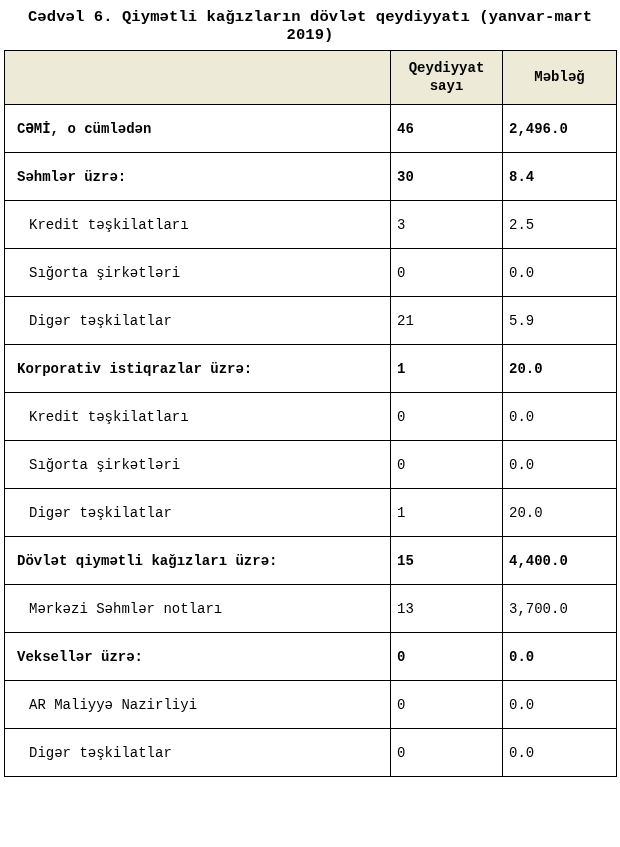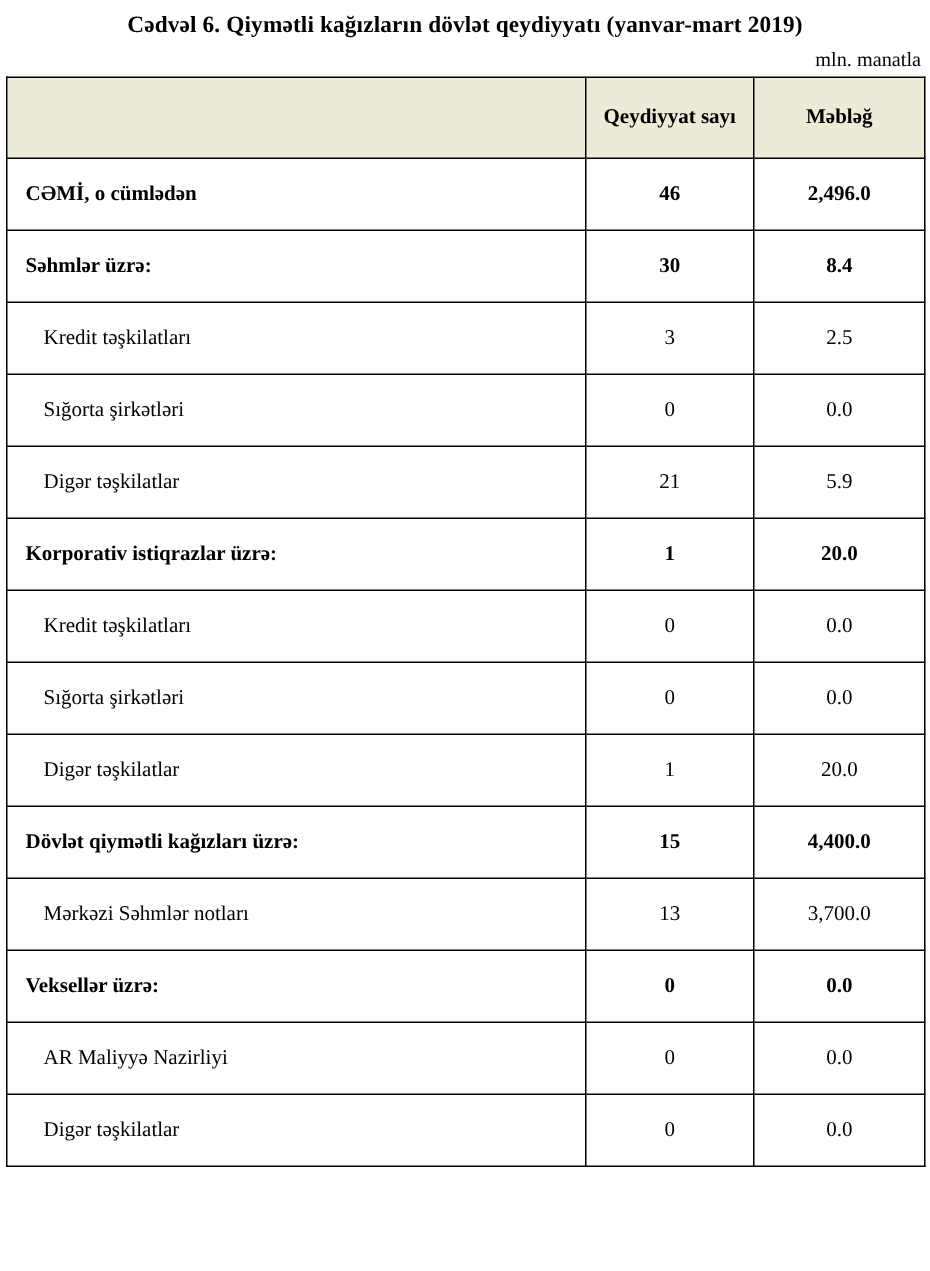--- a/index.html
+++ b/index.html
@@ -11,20 +11,21 @@
     margin: 0;
     padding: 0;
     background: #ffffff;
     font-family: "Liberation Serif", serif;
     color: #000000;
   }
   .page {
     width: 620px;
     height: 847px;
     padding: 8px 4px 4px 4px;
+    font-family: Liberation Mono, monospace;
   }
   .doc-title {
     text-align: center;
     font-weight: bold;
     font-size: 15.5px;
     margin: 0 0 6px 0;
     letter-spacing: 0.1px;
   }
   .unit-note {
     text-align: right;
@@ -59,35 +60,33 @@
     padding: 4px 6px;
   }
   .securities-table td.label-cell {
     text-align: left;
     padding-left: 12px;
   }
   .securities-table tr.row-sub td.label-cell {
     padding-left: 24px;
   }
   .securities-table td.num-cell {
-    text-align: center;
   }
   .securities-table tr.row-total td,
   .securities-table tr.row-category td {
     font-weight: bold;
   }
 </style>
 </head>
 <body>
 
 <div class="page">
 
   <h1 class="doc-title">Cədvəl 6. Qiymətli kağızların dövlət qeydiyyatı (yanvar-mart 2019)</h1>
 
-  <div class="unit-note">mln. manatla</div>
 
   <table class="securities-table">
     <colgroup>
       <col class="col-label">
       <col class="col-count">
       <col class="col-amount">
     </colgroup>
     <thead>
       <tr>
         <th></th>

